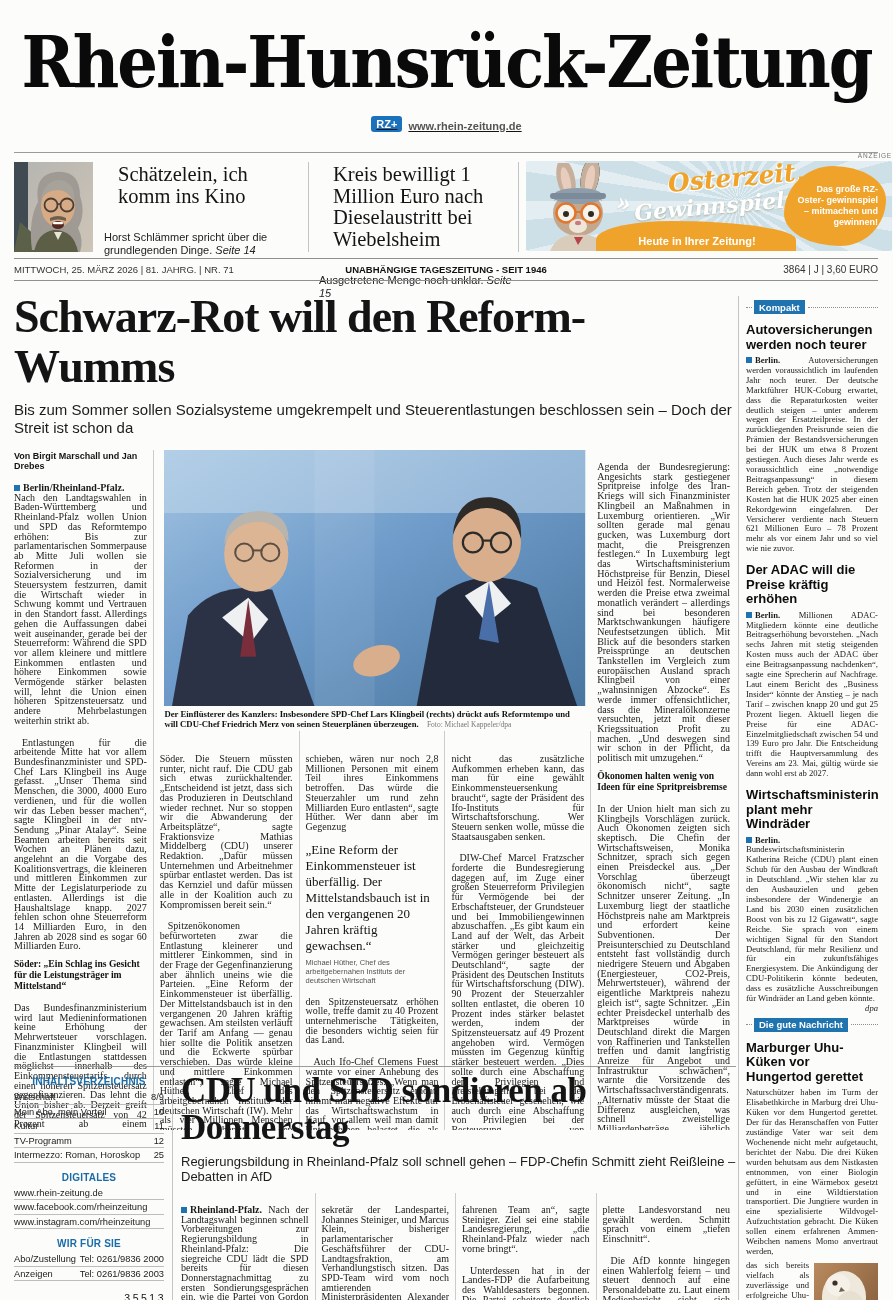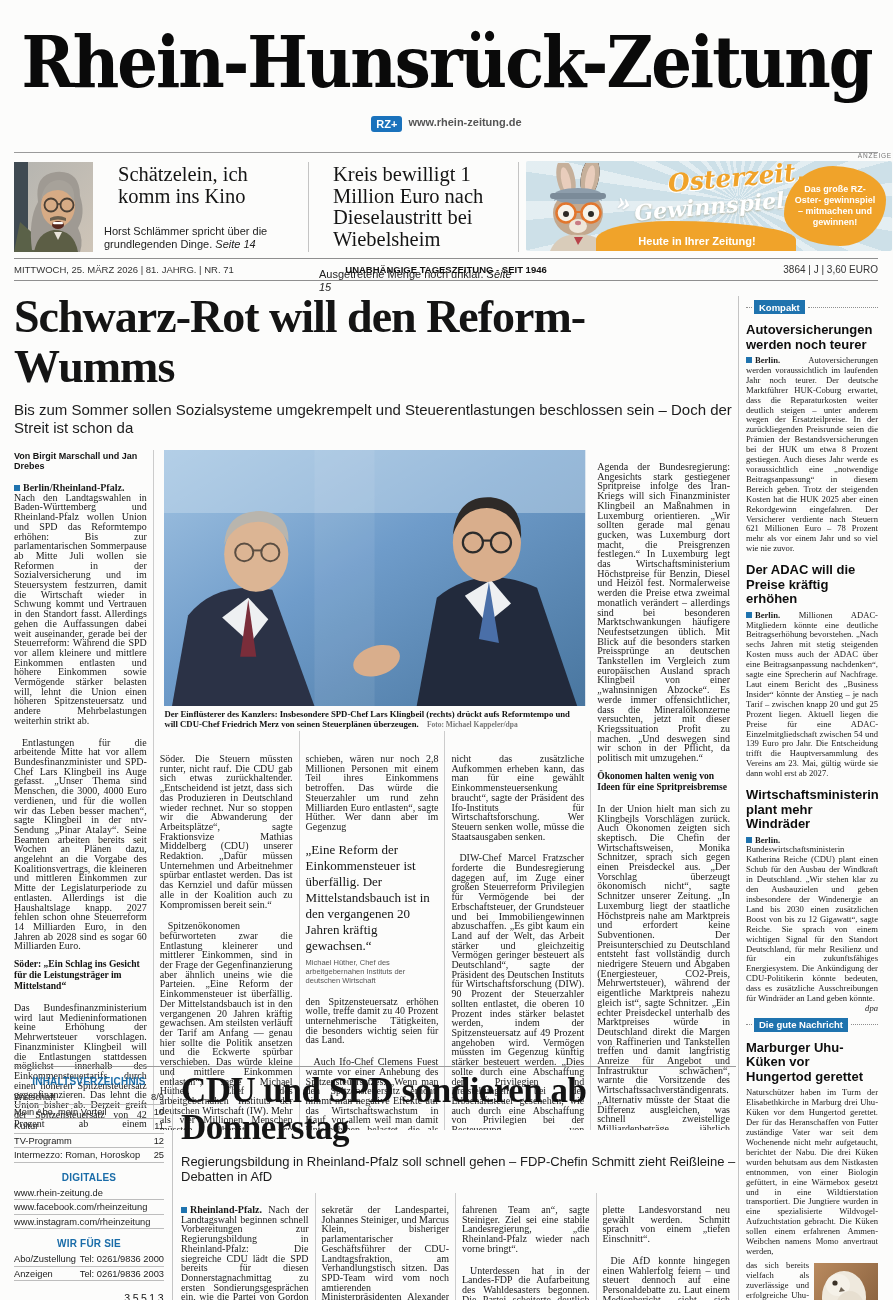--- a/index.html
+++ b/index.html
@@ -4,31 +4,31 @@
 <style>
   html,body{margin:0;padding:0;background:#e8e8e8;}
   .page{position:relative;width:893px;height:1300px;background:#fcfcfb;overflow:hidden;
         font-family:"Liberation Serif",serif;color:#141414;margin:0 auto;}
   .sans{font-family:"Liberation Sans",sans-serif;}
 
   
   .masthead{position:absolute;top:16px;left:0;width:100%;text-align:center;}
   .masthead-title{font-family:"DejaVu Serif",serif;font-weight:bold;font-size:64px;line-height:92px;
       letter-spacing:-2px;color:#0a0a0a;transform:scaleY(1.12);}
-  .masthead-sub{margin-top:8px;display:flex;justify-content:center;align-items:flex-start;gap:6px;}
+  .masthead-sub{margin-top:8px;display:flex;justify-content:center;align-items:flex-end;gap:6px;text-decoration:underline;}
   .rz-badge{background:#1a72bc;color:#fff;font-weight:bold;font-size:11px;padding:2px 5px;border-radius:3px;}
   .masthead-url{font-size:11px;color:#555;font-weight:bold;}
   .rule-top{position:absolute;top:152px;left:14px;width:864px;border-top:1px solid #9a9a9a;}
 
   
   .teaser-row{position:absolute;top:158px;left:14px;width:864px;height:96px;}
   .teaser-left{position:absolute;left:0;top:4px;width:286px;display:flex;gap:11px;}
   .tphoto{width:79px;height:90px;flex:none;}
   .t-head{font-size:20.5px;line-height:21.5px;margin:2px 14px 0;font-weight:normal;}
-  .t-sub{font-size:11px;line-height:13px;margin-top:18px;color:#222;}
+  .t-sub{font-size:11px;line-height:13px;margin-top:24px;color:#222;}
   .t-page{font-style:italic;}
   .t-div{position:absolute;top:4px;width:0;height:90px;border-left:1px solid #c4c4c4;}
   .teaser-mid{position:absolute;left:305px;top:4px;width:196px;}
   
   .ad-wrap{position:absolute;left:512px;top:-6px;width:366px;}
   .ad-label{font-size:6.5px;letter-spacing:.8px;color:#777;text-align:right;margin-bottom:2px;}
   .ad-box{position:relative;width:366px;height:90px;overflow:hidden;border-radius:2px;
      background:repeating-conic-gradient(from -8deg at 58% 45%, rgba(255,255,255,.45) 0 5deg, rgba(255,255,255,0) 5deg 13deg), #cde0e8;}
   .ad-rabbit{position:absolute;left:2px;top:2px;}
   .ad-chev{position:absolute;left:92px;top:26px;color:#fff;font-size:26px;font-weight:bold;transform:rotate(14deg);text-shadow:0 1px 2px rgba(0,0,0,.15);}
@@ -37,21 +37,21 @@
      text-shadow:1px 1px 0 #fff,-1px 1px 0 #fff;}
   .ad-s2{position:absolute;left:108px;top:30px;width:200px;text-align:center;transform:rotate(-5deg);
      font-family:"DejaVu Serif",serif;font-style:italic;font-weight:bold;font-size:22px;color:#fff;
      text-shadow:0 1px 2px rgba(120,90,20,.35);}
   .ad-swoosh{position:absolute;left:70px;bottom:0;width:200px;height:30px;background:#f0a32a;
      border-radius:60% 100% 0 0/100% 100% 0 0;}
   .ad-banner{position:absolute;left:76px;bottom:4px;width:190px;text-align:center;color:#fff;
      font-weight:bold;font-size:11px;}
   .ad-blob{position:absolute;right:6px;top:5px;width:102px;height:80px;background:#f0a32a;
      border-radius:48% 52% 45% 55%/60% 42% 58% 40%;display:flex;align-items:center;justify-content:center;
-     text-align:center;color:#fff;font-weight:bold;font-size:9px;line-height:11px;padding:2px 8px;box-sizing:border-box;}
+     text-align:right;color:#fff;font-weight:bold;font-size:9px;line-height:11px;padding:2px 8px;box-sizing:border-box;}
 
   
   .dateline{position:absolute;top:258px;left:14px;width:864px;height:21px;border-top:1px solid #8f8f8f;
      border-bottom:1px solid #8f8f8f;display:flex;align-items:center;font-size:9.5px;color:#333;}
   .dl-left{flex:1;}
   .dl-center{flex:1.2;text-align:center;font-weight:bold;color:#111;}
   .dl-right{flex:1;text-align:right;font-size:10px;}
 
   
   .main-art{position:absolute;top:292px;left:14px;width:722px;}
@@ -64,21 +64,21 @@
   .byline{font-size:9px;font-weight:bold;margin:1px 0 8px;}
   .bodytext{font-size:10px;line-height:9.7px;text-align:justify;margin:12px 0 2px;color:#1a1a1a;}
   .para-indent{text-indent:8px;}
   .sq{display:inline-block;width:6px;height:6px;background:#1f73ae;margin-right:3px;}
   .lead{font-weight:bold;}
   .colsub{font-size:9.6px;line-height:11px;font-weight:bold;margin:7px 0 3px;color:#111;}
   .spacer{height:292px;}
   .photo-overlay{position:absolute;left:20%;top:0;width:60%;margin:0;padding:0 6px;box-sizing:border-box;background:#fcfcfb;}
   .photo-overlay svg{display:block;width:100%;height:256px;}
   .caption{font-size:8.7px;line-height:10.4px;font-weight:bold;margin-top:3px;color:#111;}
-  .credit{font-weight:bold;color:#777;font-size:7.5px;margin-left:6px;}
+  .credit{font-weight:normal;color:#777;font-size:7.5px;margin-left:6px;}
   .pullquote{font-size:13px;line-height:16px;margin:10px 0 4px;text-align:left;}
   .pq-attr{font-size:7.5px;line-height:9px;color:#555;margin-bottom:8px;}
   .refline{font-size:8.8px;line-height:10.5px;margin:8px 0 0;text-align:left;font-family:"Liberation Sans",sans-serif;}
   .refline + .refline{margin-top:2px;}
   .main-rule{position:absolute;top:1066px;left:14px;width:722px;border-top:1px solid #9a9a9a;}
 
   
   .bleft{position:absolute;top:1076px;left:14px;width:150px;font-family:"Liberation Sans",sans-serif;}
   .box-title{font-size:10px;font-weight:bold;color:#1a6ca8;margin:0 0 3px;letter-spacing:.2px;text-align:center;}
   .toc-row{display:flex;justify-content:space-between;font-size:9.3px;padding:2px 0 1.5px;border-bottom:1px solid #bdbdbd;color:#222;}

